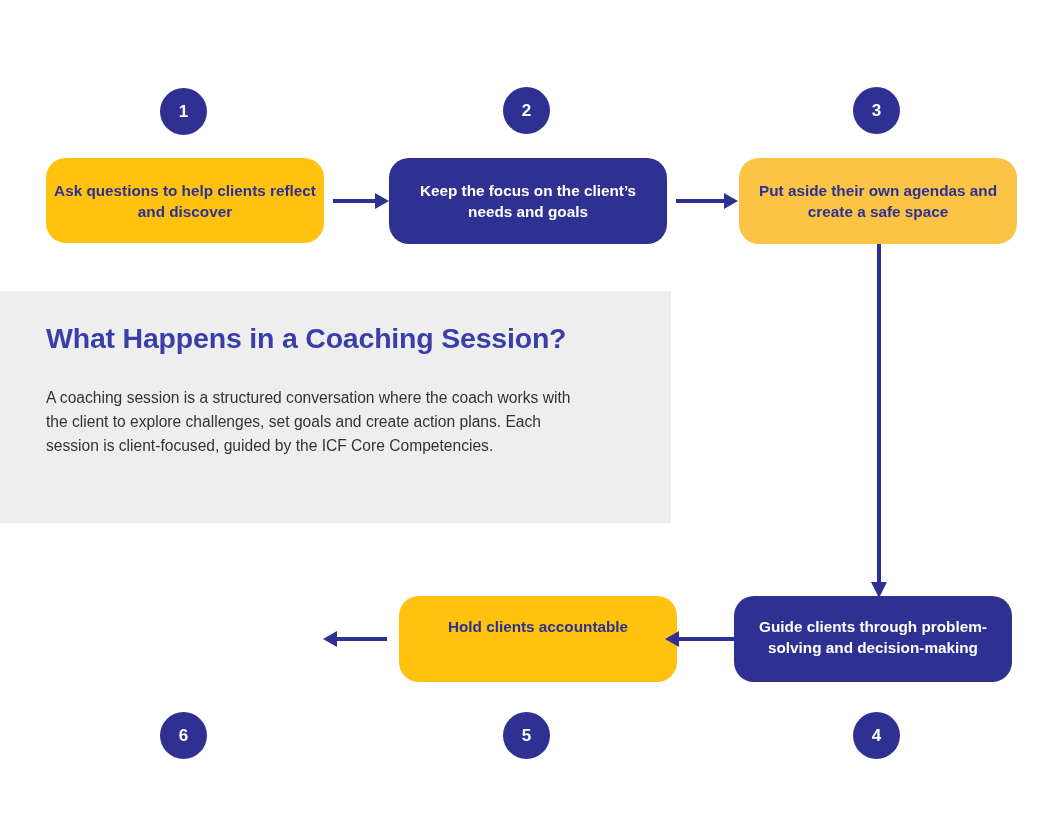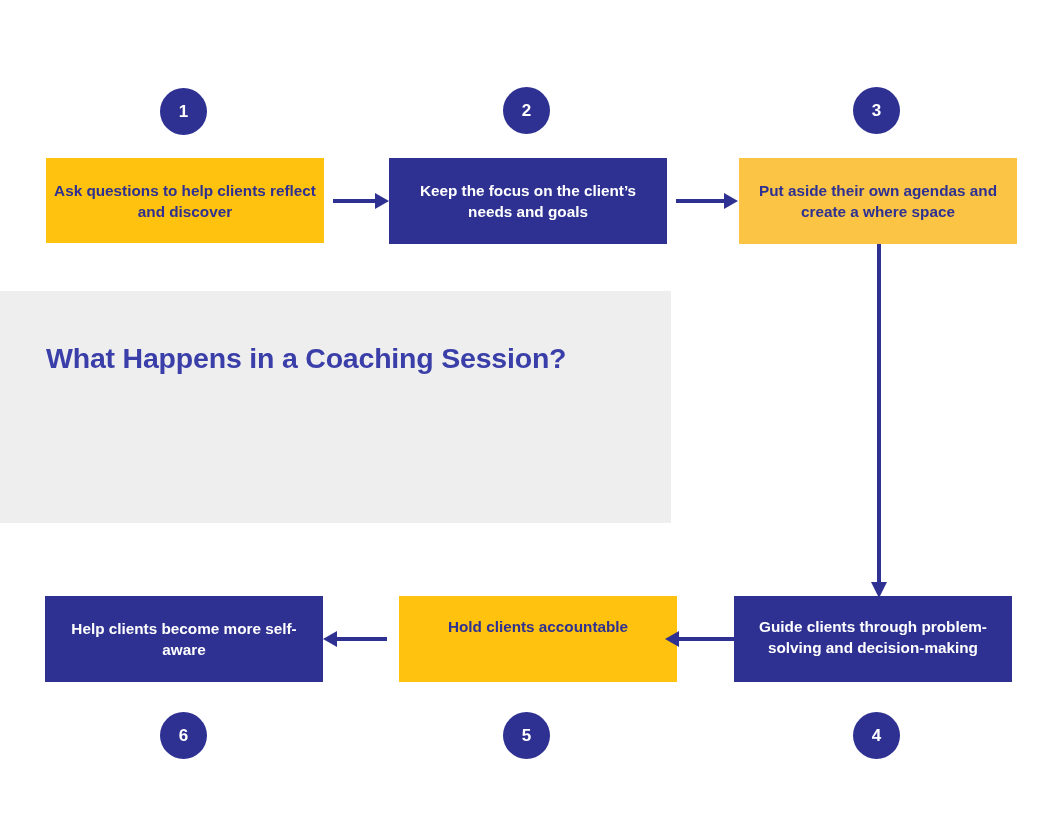--- a/index.html
+++ b/index.html
@@ -26,42 +26,42 @@
     position: absolute;
     left: 0;
     top: 291px;
     width: 671px;
     height: 232px;
     background: #eeeeee;
   }
   .info-title {
     position: absolute;
     left: 46px;
-    top: 52px;
+    top: 32px;
     width: 600px;
     font-size: 28.5px;
     font-weight: bold;
     letter-spacing: -0.2px;
     color: #3a3ea8;
     line-height: 1.1;
   }
   .info-body {
     position: absolute;
     left: 46px;
     top: 95px;
     width: 545px;
     font-size: 15.6px;
     line-height: 24px;
     color: #333333;
   }
 
   
   .box {
     position: absolute;
-    border-radius: 0;
+    border-radius: 20px;
     box-sizing: border-box;
     display: flex;
     justify-content: center;
     text-align: center;
     font-size: 15.3px;
     font-weight: bold;
     line-height: 21px;
     padding: 0 7px;
   }
   .box .box-label { display: block; }
@@ -156,40 +156,38 @@
     border-right: 14px solid #2e3191;
   }
 </style>
 </head>
 <body>
 
 <div id="canvas">
 
   <div class="info-panel">
     <div class="info-title">What Happens in a Coaching Session?</div>
+    <div class="info-body">A coaching session is a structured conversation where the coach works with the client to explore challenges, set goals and create action plans. Each session is client-focused, guided by the ICF Core Competencies.</div>
   </div>
 
   <div class="box gold v-center" id="box-1">
     <span class="box-label">Ask questions to help clients reflect and discover</span>
   </div>
   <div class="box navy v-center" id="box-2">
     <span class="box-label">Keep the focus on the client’s needs and goals</span>
   </div>
   <div class="box gold-soft v-center" id="box-3">
-    <span class="box-label">Put aside their own agendas and create a where space</span>
+    <span class="box-label">Put aside their own agendas and create a safe space</span>
   </div>
   <div class="box navy v-top" id="box-4">
     <span class="box-label">Guide clients through problem-solving and decision-making</span>
   </div>
   <div class="box gold v-top" id="box-5">
     <span class="box-label">Hold clients accountable</span>
   </div>
-  <div class="box navy v-center" id="box-6">
-    <span class="box-label">Help clients become more self-aware</span>
-  </div>
 
   <div class="badge" id="badge-1">
     <span>1</span>
   </div>
   <div class="badge" id="badge-2">
     <span>2</span>
   </div>
   <div class="badge" id="badge-3">
     <span>3</span>
   </div>

